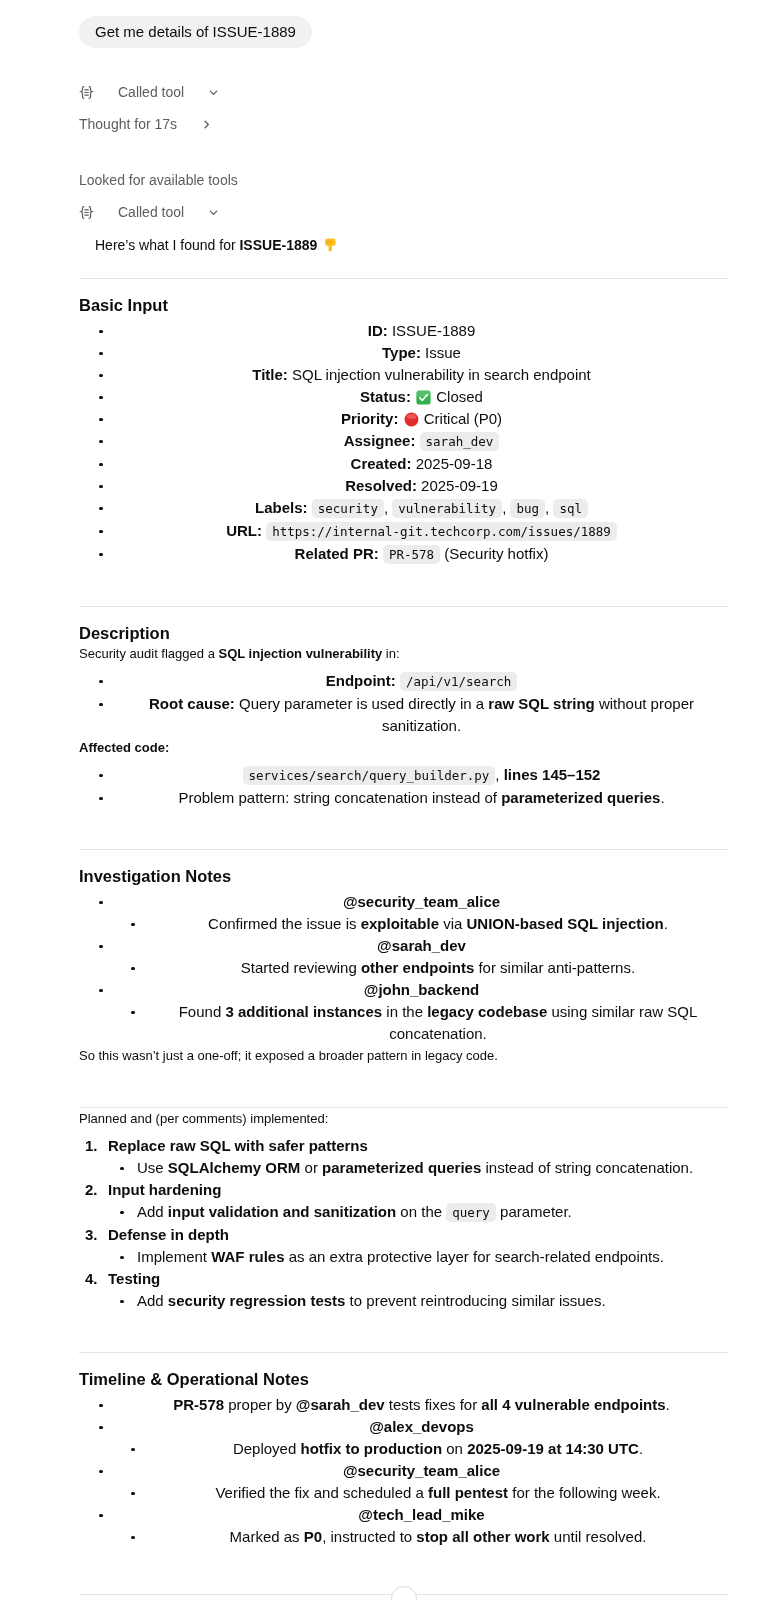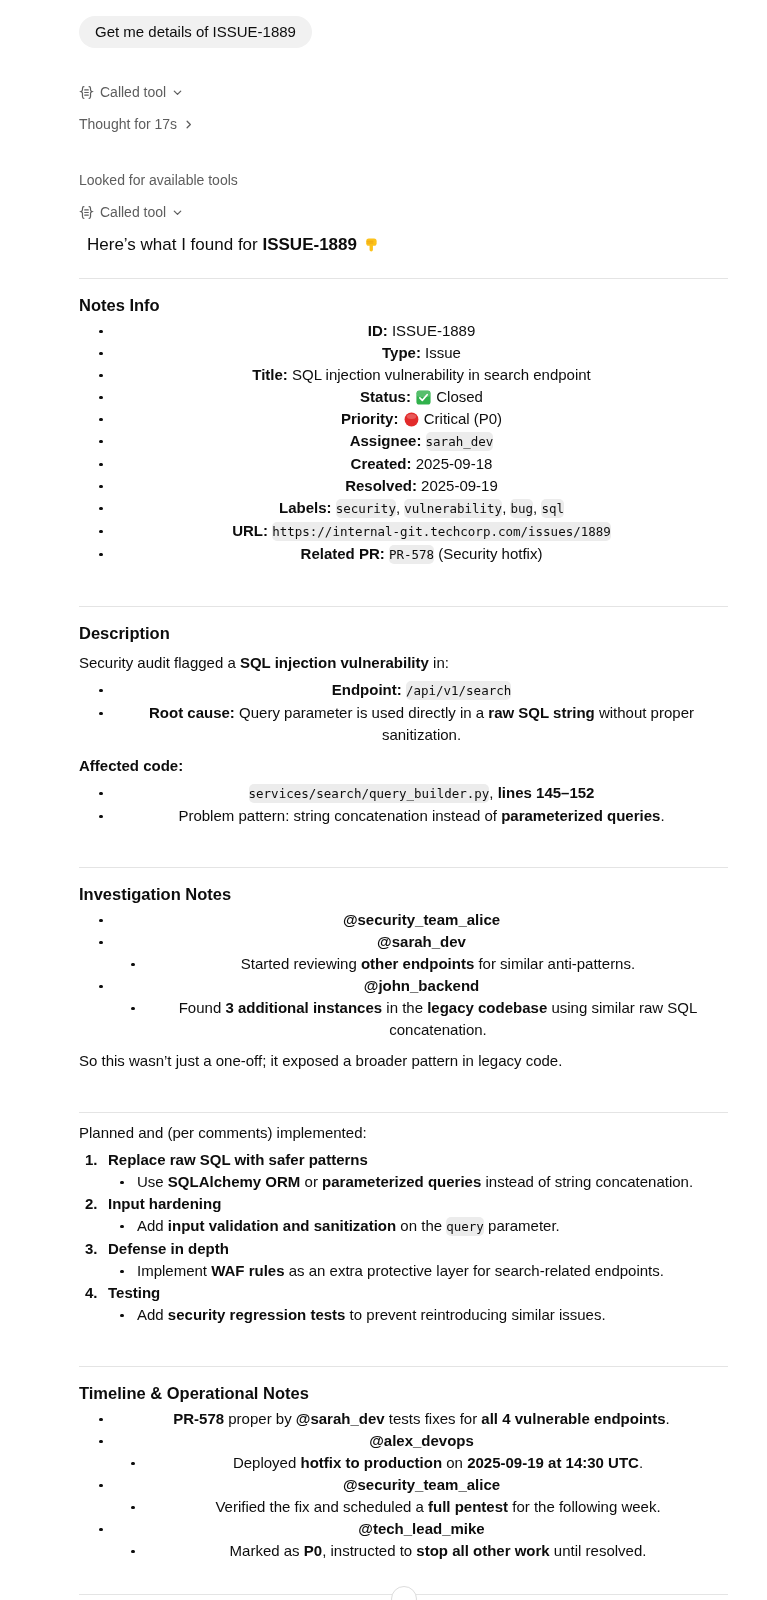--- a/index.html
+++ b/index.html
@@ -16,34 +16,34 @@
   .user-row { display:flex; padding-top:16px; }
   .bubble {
     background:var(--bubble-bg,#f1f1f1); border-radius:18px;
     padding:7px 16px; font-size:15px; line-height:18px; color:#0d0d0d;
     max-width:480px;
   }
 
   
   .tools { margin-top:34px; }
   .tool-row {
-    display:flex; align-items:center; gap:6px;
+    display:flex; align-items:center; gap:24px;
     color:var(--muted,#5d5d5d); font-size:14px; line-height:20px;
     height:20px; margin-bottom:12px; cursor:pointer; width:max-content;
   }
   .tool-row .glyph { display:inline-flex; align-items:center; }
   .note-row { cursor:default;margin-top:36px; }
 
-  .intro { margin:10px 8px 0; font-size:17px; line-height:22px; }
+  .intro { margin:10px 16px 0; font-size:14px; line-height:22px; }
 
   
   .section .divider { border:0; height:1px; background:var(--divider,#e4e4e4); margin:40px 0 0; }
   .section:first-of-type .divider { margin-top:22px; }
   .section h2 { font-size:16.5px; line-height:20px; font-weight:700; margin:16px 0 0; }
-  .section p { margin:9px 0 0; font-size:15px; line-height:22px; }
+  .section p { margin:0 0 0; font-size:13px; line-height:22px; }
 
   ul.blist, ol.nlist, ul.sublist { margin:5px 0 0; padding:0; list-style:none; }
   ul.sublist { margin:0; }
   li { position:relative; font-size:15px; line-height:22px; }
   ul.blist > li { padding-left:36px;text-align:center; }
   ul.blist > li::before {
     content:""; position:absolute; left:20px; top:9.5px;
     width:3.5px; height:3.5px; border-radius:50%; background:#0d0d0d;
   }
   ul.blist > li > ul.sublist > li { padding-left:33px; }
@@ -56,21 +56,21 @@
   ol.nlist > li > ul.sublist > li { padding-left:29px; }
   ol.nlist > li > ul.sublist > li::before {
     content:""; position:absolute; left:12px; top:9.5px;
     width:3.5px; height:3.5px; border-radius:50%; background:#0d0d0d;
   }
 
   .b { font-weight:700; }
   .code {
     font-family:"DejaVu Sans Mono","Liberation Mono",monospace;
     font-size:12.5px; background:var(--chip-bg,#ececec);
-    padding:2px 0; border-radius:5px; white-space:nowrap;
+    padding:2px 6px; border-radius:5px; white-space:nowrap;
   }
   .emoji { display:inline-flex; vertical-align:-3px; margin:0 1px; }
   .emoji svg { display:block; }
 
   
   .bottom-bar { position:absolute; top:1594px; left:79px; right:39px; border-top:1px solid var(--divider,#e4e4e4); }
   .scroll-btn {
     position:absolute; left:50%; top:-9px; transform:translateX(-50%);
     width:26px; height:26px; border-radius:50%;
     background:#fff; border:1px solid #dcdcdc; cursor:pointer;
@@ -143,21 +143,21 @@
             <rect x="8.2" y="7" width="4.2" height="11" rx="2.1" fill="#fcc21b"></rect>
             <rect x="4.6" y="4.7" width="8.5" height="1.1" rx="0.55" fill="#eda514" opacity="0.85"></rect>
             <rect x="4.6" y="6.9" width="8.5" height="1.1" rx="0.55" fill="#eda514" opacity="0.85"></rect>
           </svg>
         </span></p>
   </div>
 
   <div id="sections">
       <div class="section">
         <div class="divider"></div>
-        <h2>Notes Info</h2>
+        <h2>Basic Input</h2>
         <ul class="blist">
           <li><span class="b">ID:</span><span> ISSUE-1889</span></li>
           <li><span class="b">Type:</span><span> Issue</span></li>
           <li><span class="b">Title:</span><span> SQL injection vulnerability in search endpoint</span></li>
           <li><span class="b">Status:</span><span> </span><span class="emoji">
               <svg width="15" height="15" viewBox="0 0 18 18">
                 <rect x="0.5" y="0.5" width="17" height="17" rx="3.5" fill="#31b14c"></rect>
                 <rect x="1" y="1" width="16" height="7.5" rx="3" fill="#ffffff" opacity="0.18"></rect>
                 <path d="M4.6 9.4 L7.6 12.4 L13.4 5.7" stroke="#fff" stroke-width="2" fill="none" stroke-linecap="round" stroke-linejoin="round"></path>
               </svg>
@@ -187,21 +187,23 @@
         <p><span class="b">Affected code:</span></p>
         <ul class="blist">
           <li><span class="code">services/search/query_builder.py</span><span>, </span><span class="b">lines 145–152</span></li>
           <li><span>Problem pattern: string concatenation instead of </span><span class="b">parameterized queries</span><span>.</span></li>
         </ul>
       </div>
       <div class="section">
         <div class="divider"></div>
         <h2>Investigation Notes</h2>
         <ul class="blist">
-          <li><span class="b">@security_team_alice</span></li>
+          <li><span class="b">@security_team_alice</span><ul class="sublist">
+              <li><span>Confirmed the issue is </span><span class="b">exploitable</span><span> via </span><span class="b">UNION-based SQL injection</span><span>.</span></li>
+            </ul></li>
           <li><span class="b">@sarah_dev</span><ul class="sublist">
               <li><span>Started reviewing </span><span class="b">other endpoints</span><span> for similar anti-patterns.</span></li>
             </ul></li>
           <li><span class="b">@john_backend</span><ul class="sublist">
               <li><span>Found </span><span class="b">3 additional instances</span><span> in the </span><span class="b">legacy codebase</span><span> using similar raw SQL concatenation.</span></li>
             </ul></li>
         </ul>
         <p><span>So this wasn’t just a one-off; it exposed a broader pattern in legacy code.</span></p>
       </div>
       <div class="section">

